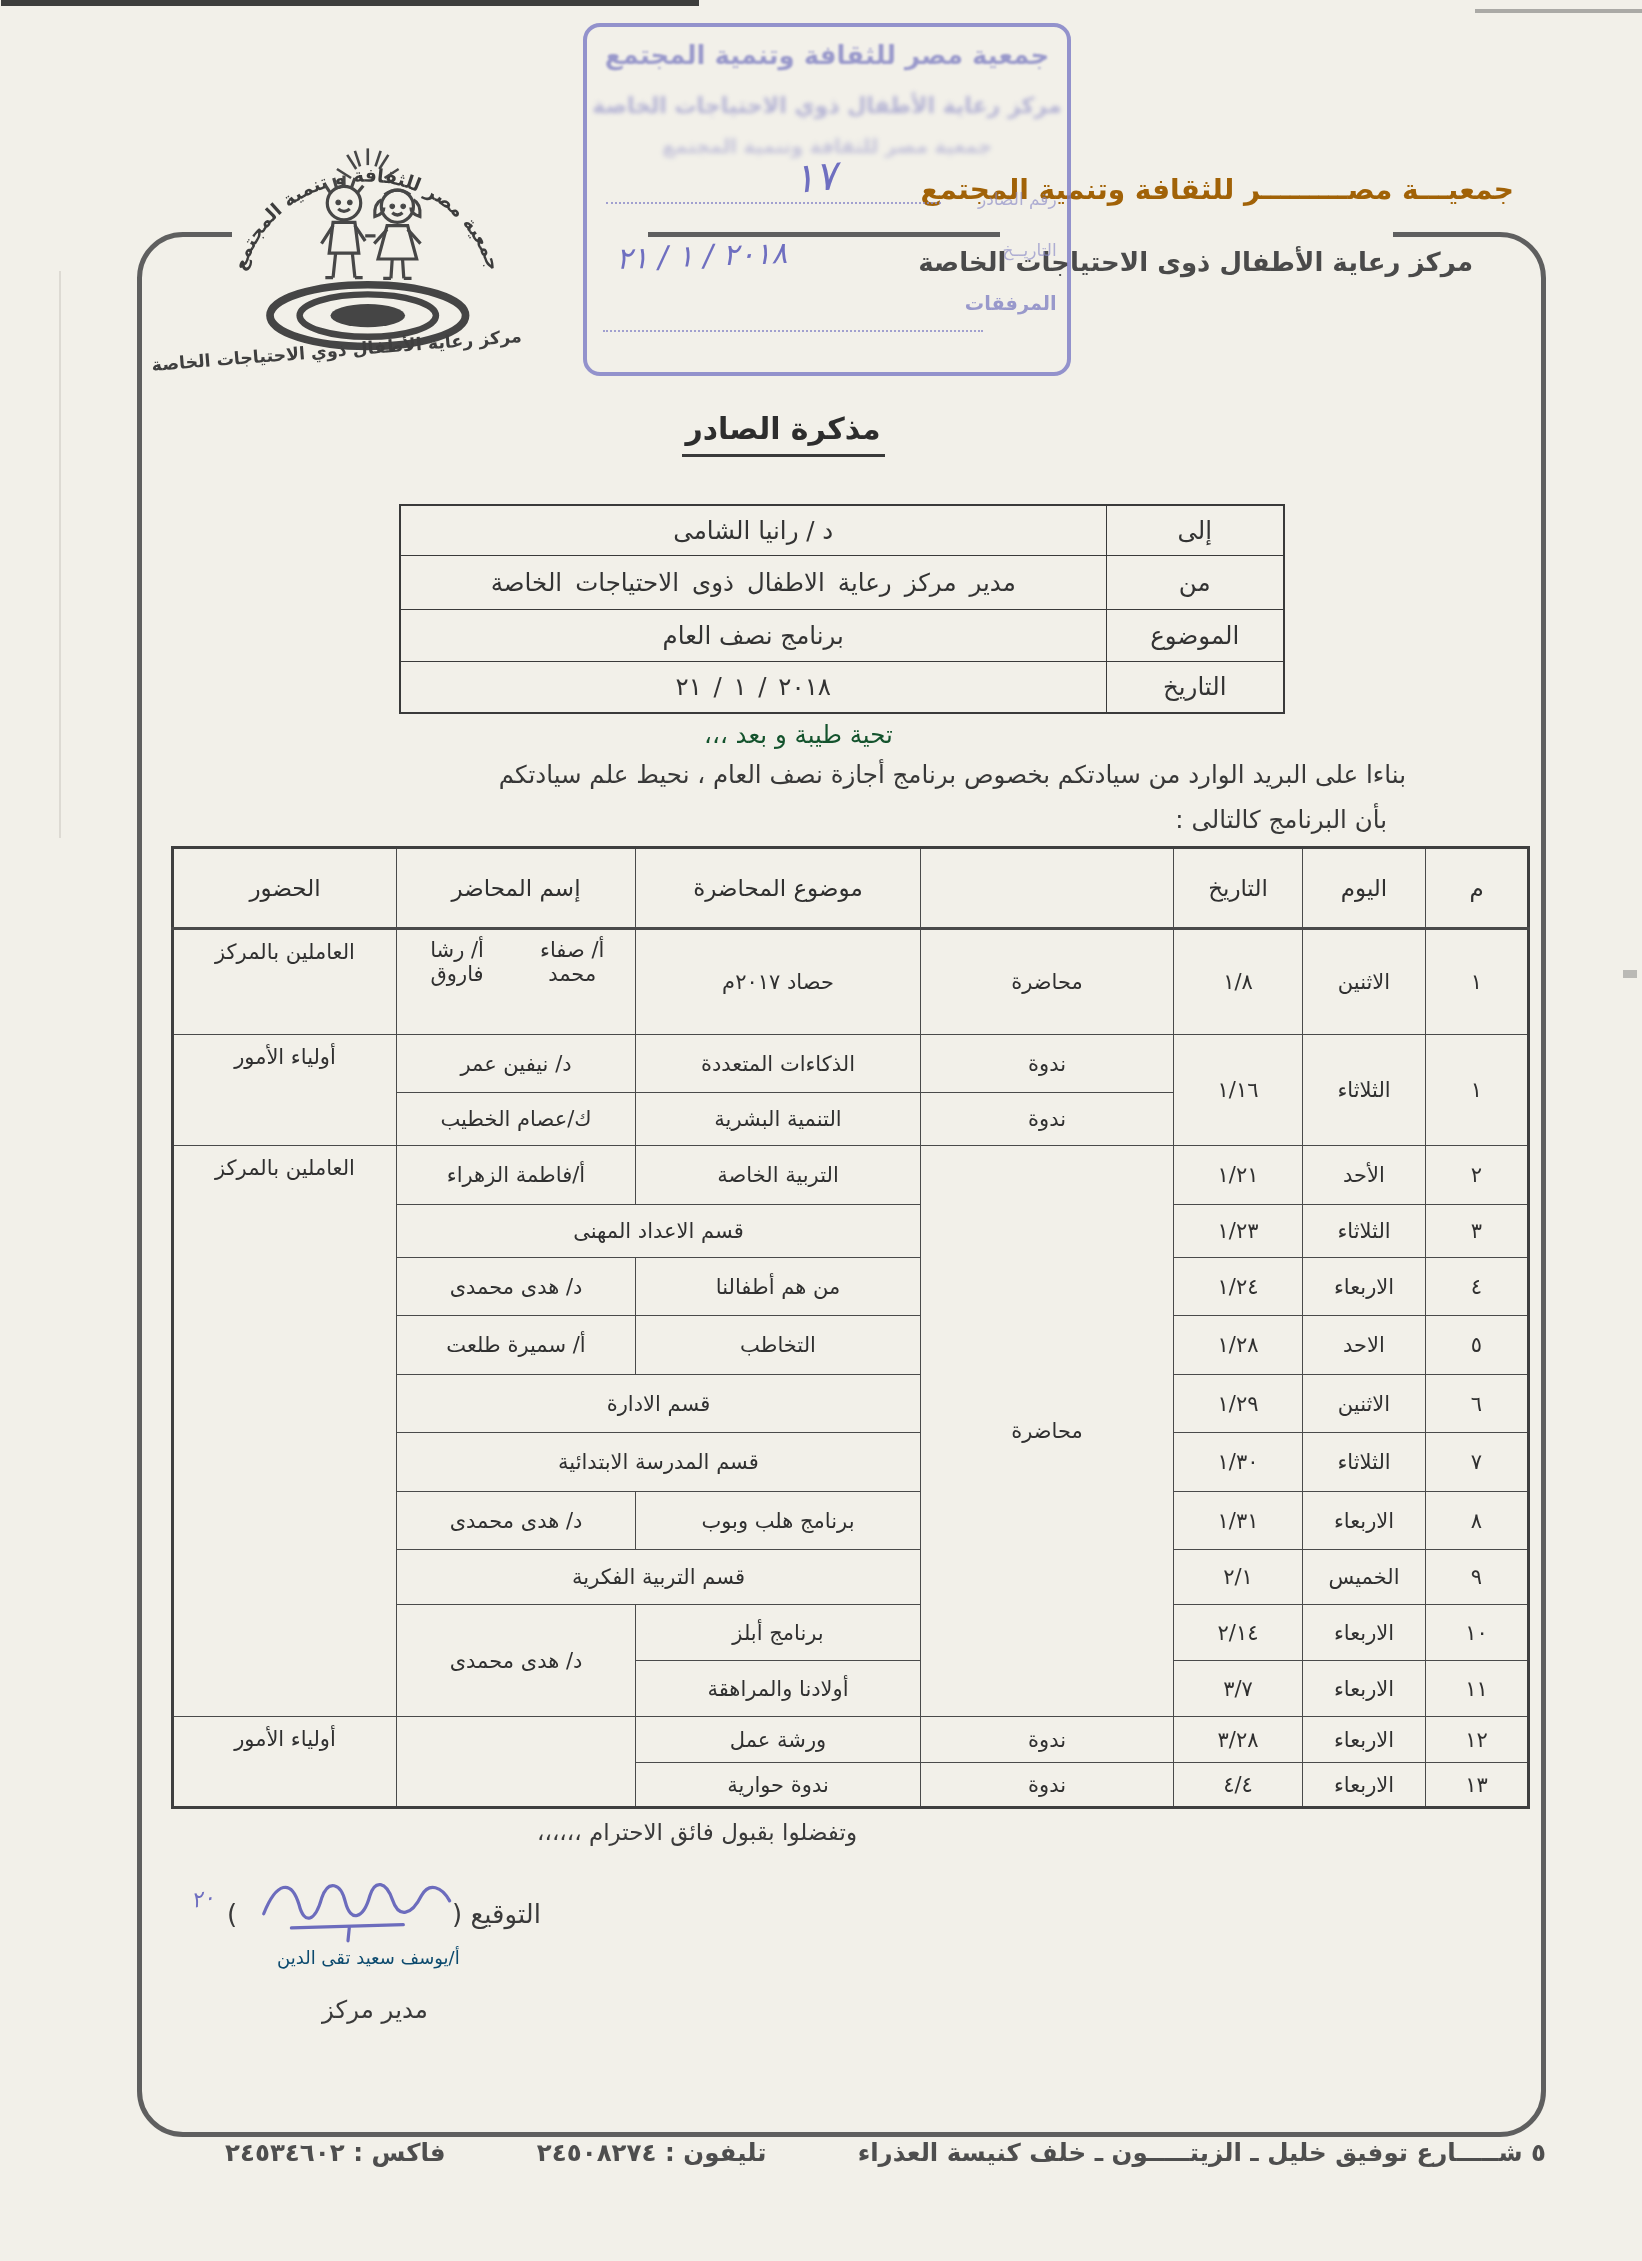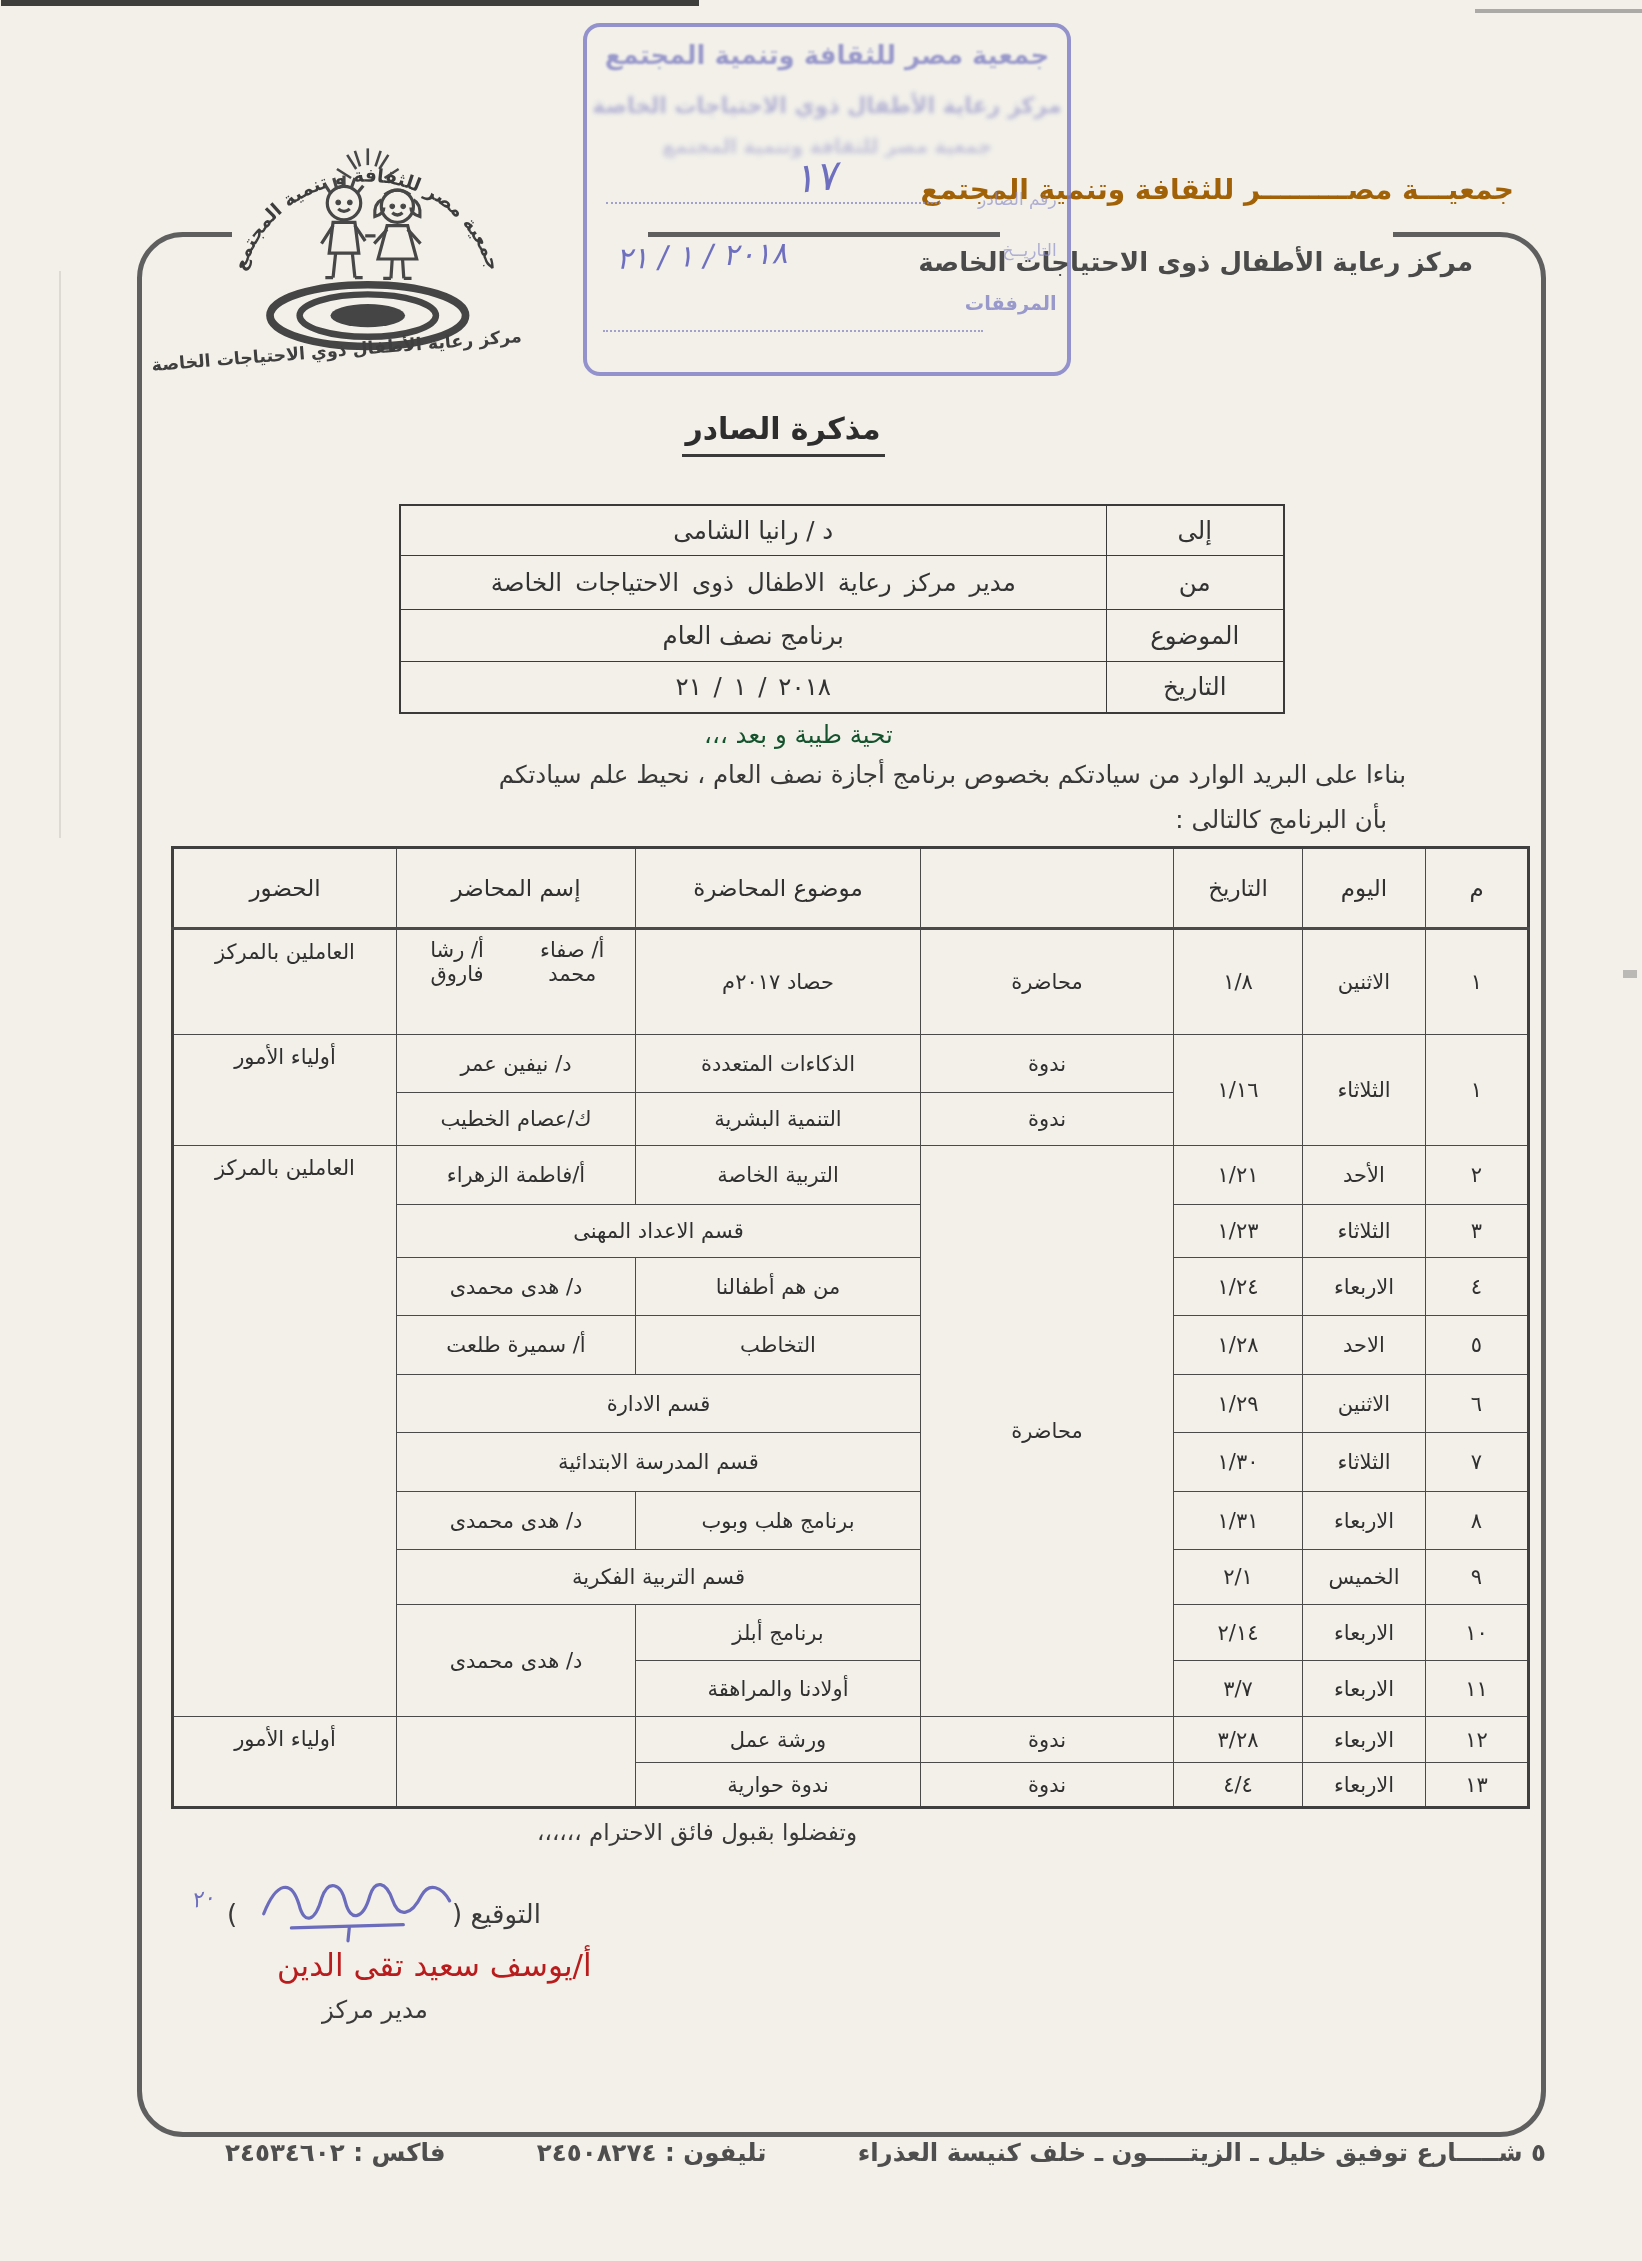--- a/index.html
+++ b/index.html
@@ -48,21 +48,21 @@
   .sched{left:171px;top:846px;width:1355px;border:3.2px solid #3f3f3f;}
   .sched td{border:1.9px solid #4a4a4a;text-align:center;font-size:21px;color:#303030;padding:0 3.9px;}
   .sched .hd td{font-size:23px;border-bottom-width:3.2px;}
   .topal{vertical-align:top;padding-top:10.3px !important;}
   .twoline{display:flex;flex-direction:row;justify-content:space-between;height:89px;padding:6.4px 0;}
   
   .closing{left:599px;top:1819px;width:258px;text-align:center;font-size:23px;color:#3a3a3a;}
   .sig-open{left:452px;top:1899px;font-size:26px;color:#3a3a3a;}
   .sig-close{left:227px;top:1899px;font-size:26px;color:#3a3a3a;}
   .sig-mark{left:191px;top:1886px;font-size:22px;transform:rotate(-10deg);}
-  .sig-name{left:277px;top:1947px;font-size:31px;color:#b91c1c;}
+  .sig-name{left:277px;top:1947px;font-size:18px;color:#0c4a6e;}
   .sig-title{left:322px;top:1995px;font-size:24.5px;color:#3a3a3a;}
   
   .footer{left:225px;top:2138px;width:1321px;display:flex;justify-content:space-between;
           direction:rtl;font-size:24.5px;font-weight:bold;color:#4e4e4e;}
 </style>
 </head>
 <body>
 
 <div class="abs scanline1"></div>
 <div class="abs scanline2"></div>

